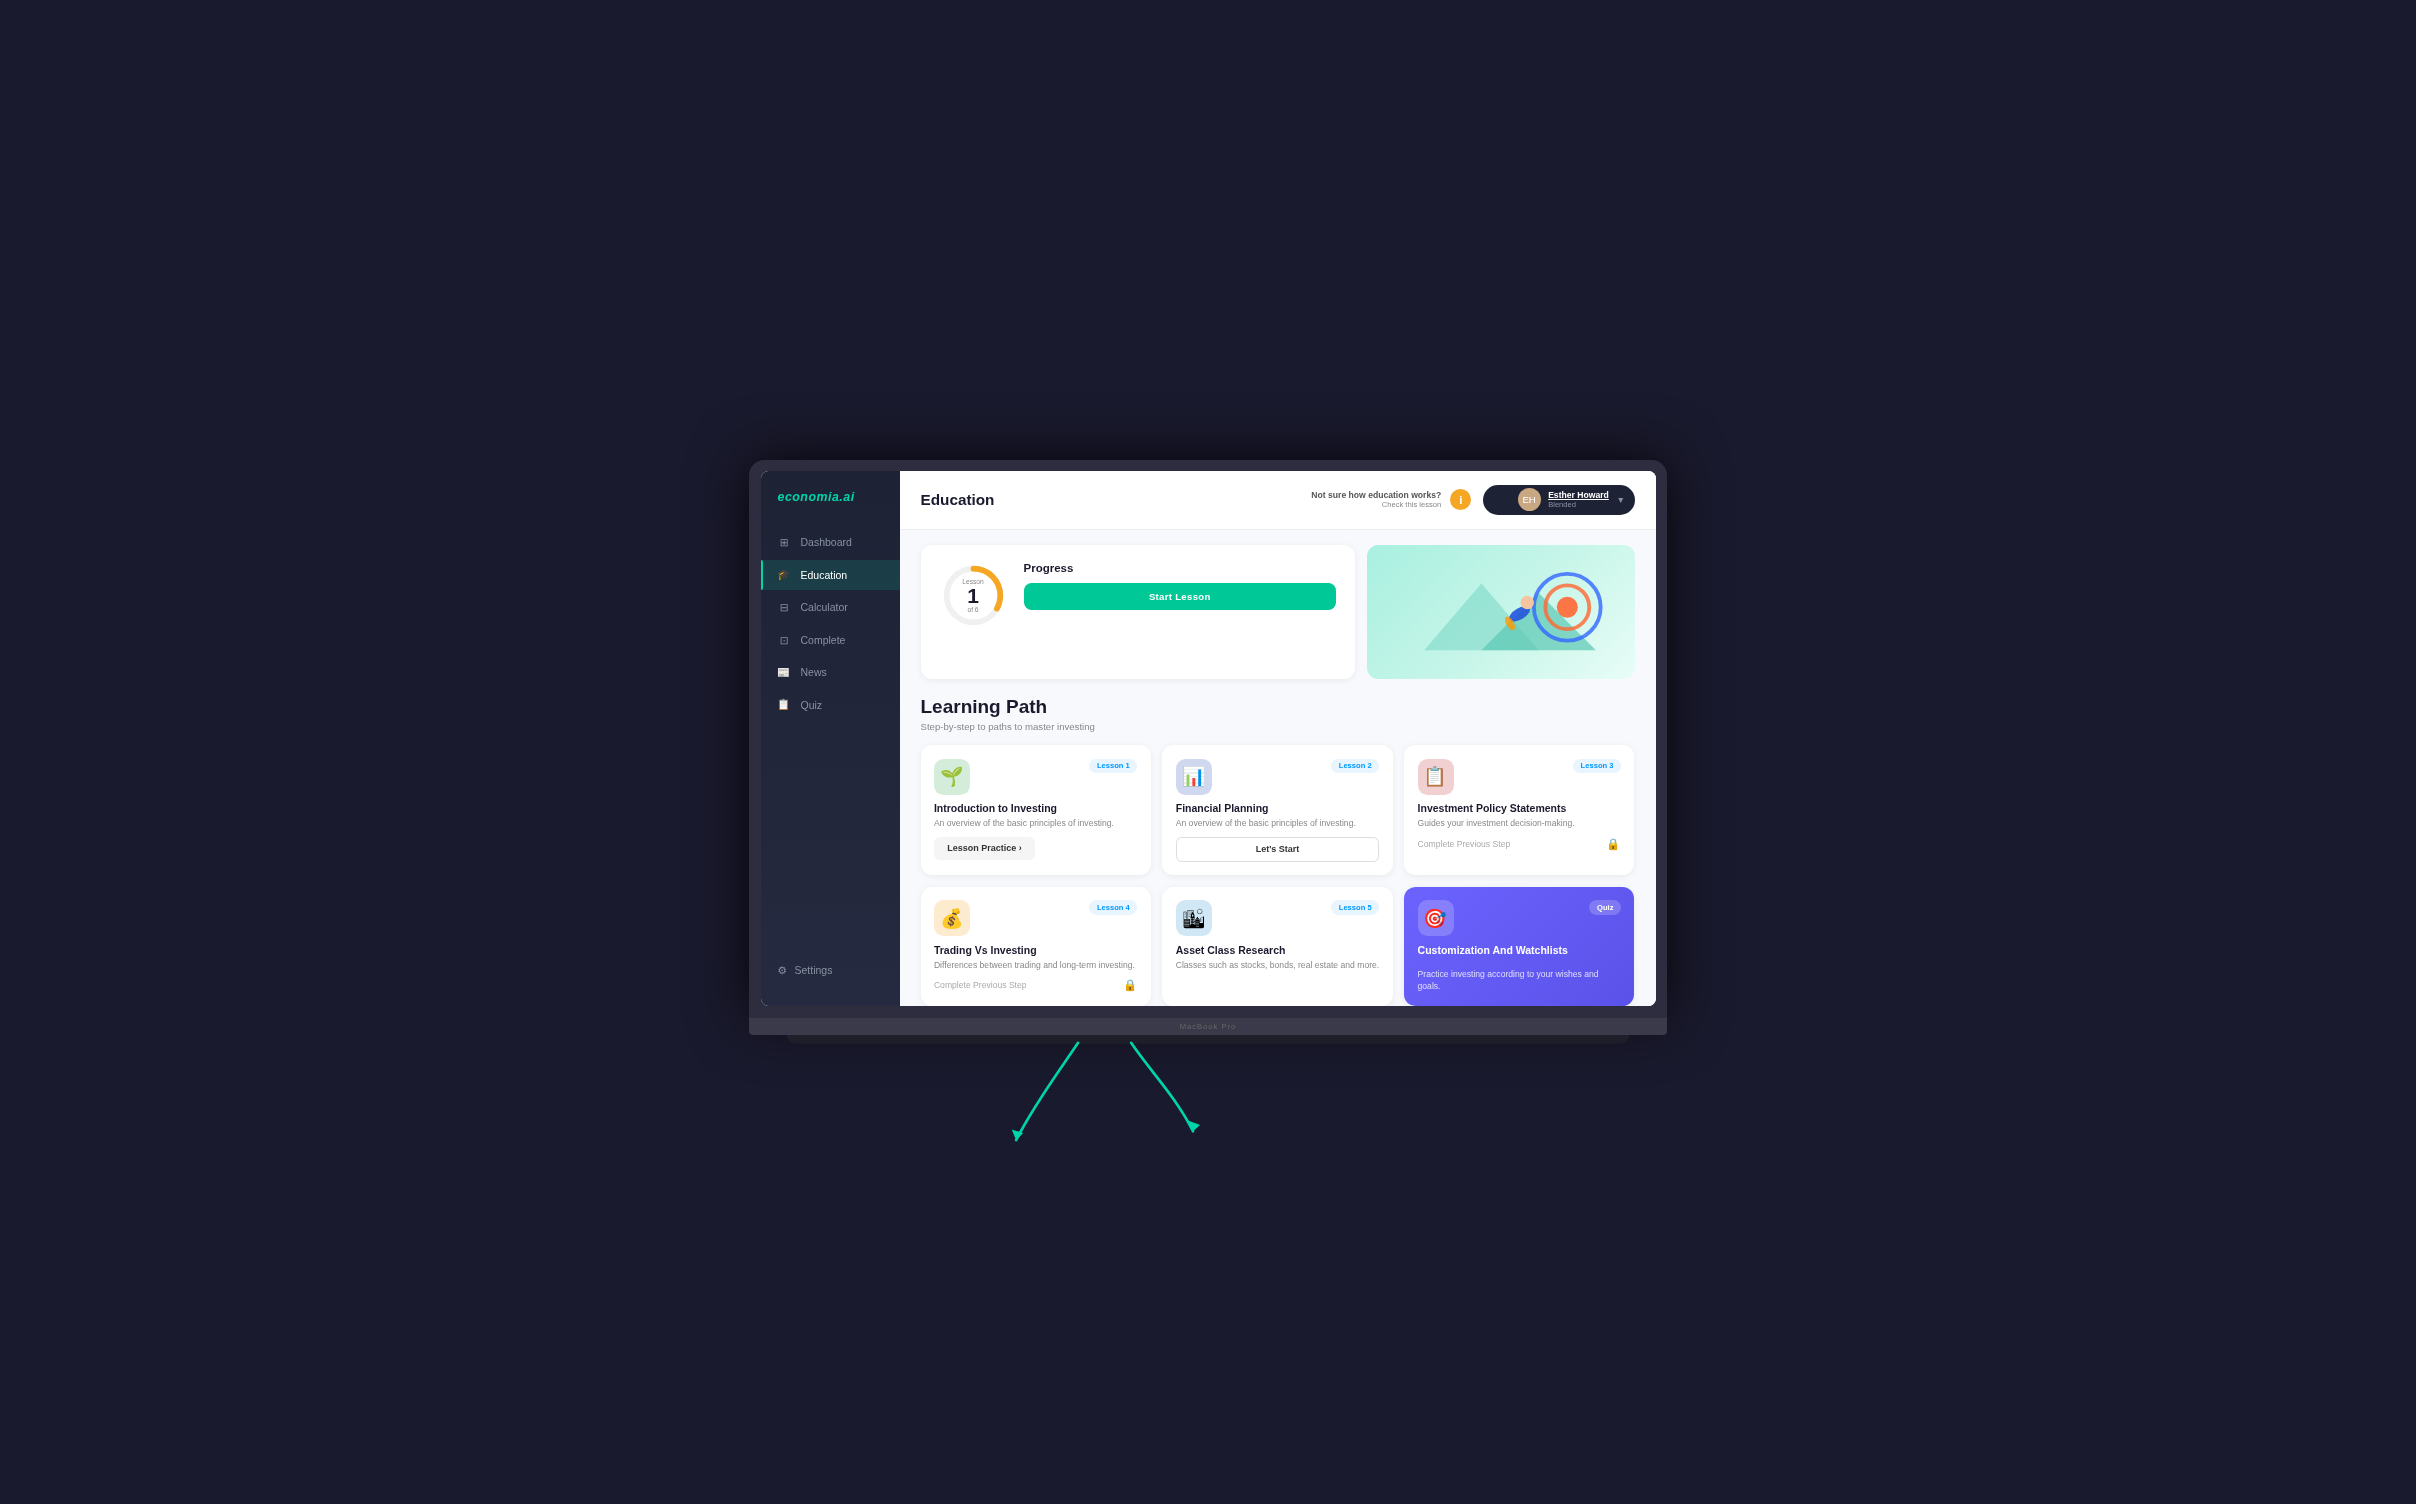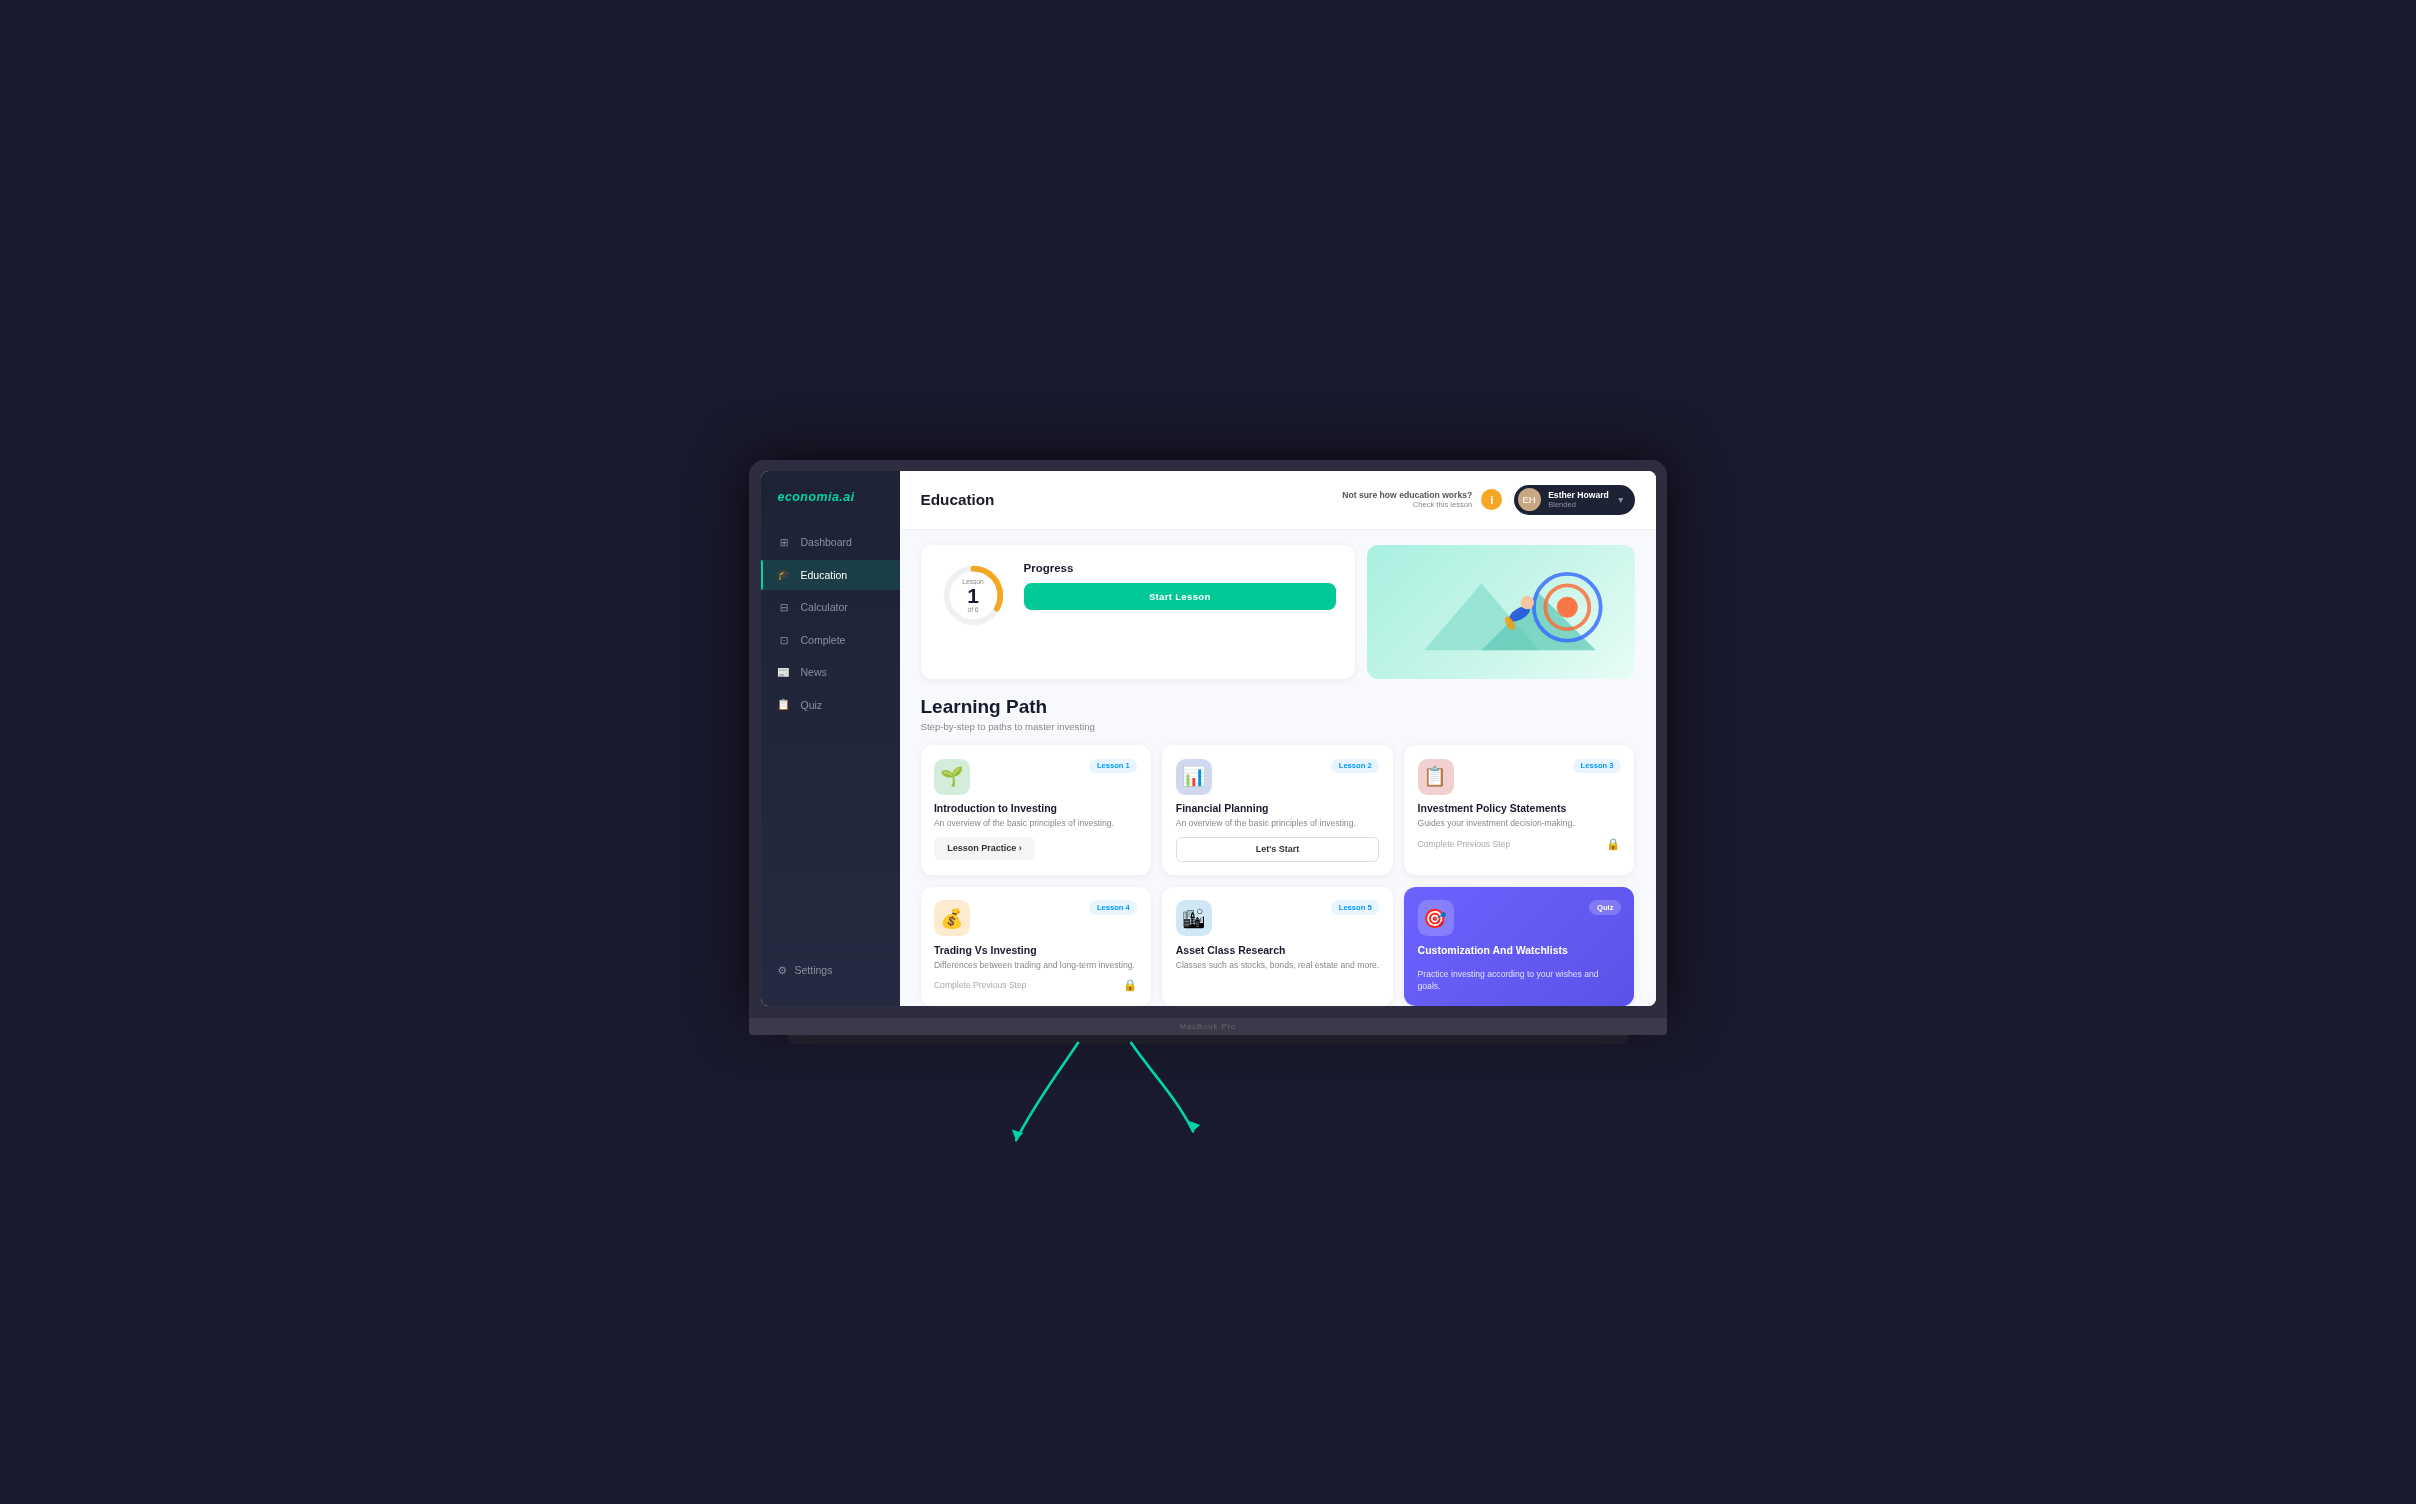--- a/index.html
+++ b/index.html
@@ -187,31 +187,33 @@
       width: 23px;
       height: 23px;
       border-radius: 50%;
       background: #c8a882;
       overflow: hidden;
       display: flex;
       align-items: center;
       justify-content: center;
       font-size: 9.6px;
       color: #fff;
+      margin-left: 31px;
     }
 
     .user-info {
       display: flex;
       flex-direction: column;
     }
 
     .user-name {
       font-size: 8.6px;
       color: #fff;
       font-weight: 600;
+      text-decoration: underline;
     }
 
     .user-plan {
       font-size: 7.6px;
       color: #8892a4;
     }
 
     .user-chevron {
       color: #8892a4;
       font-size: 8.6px;

